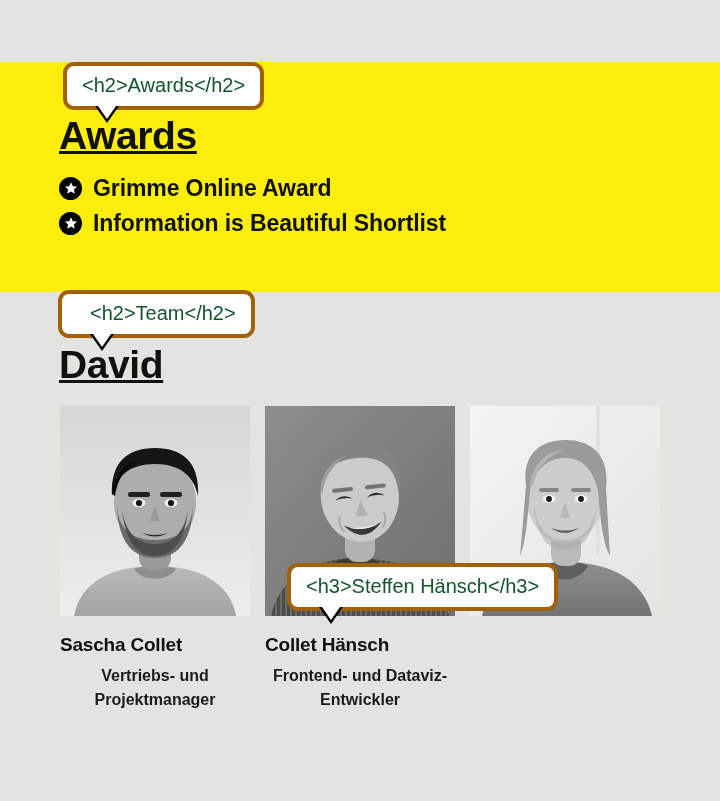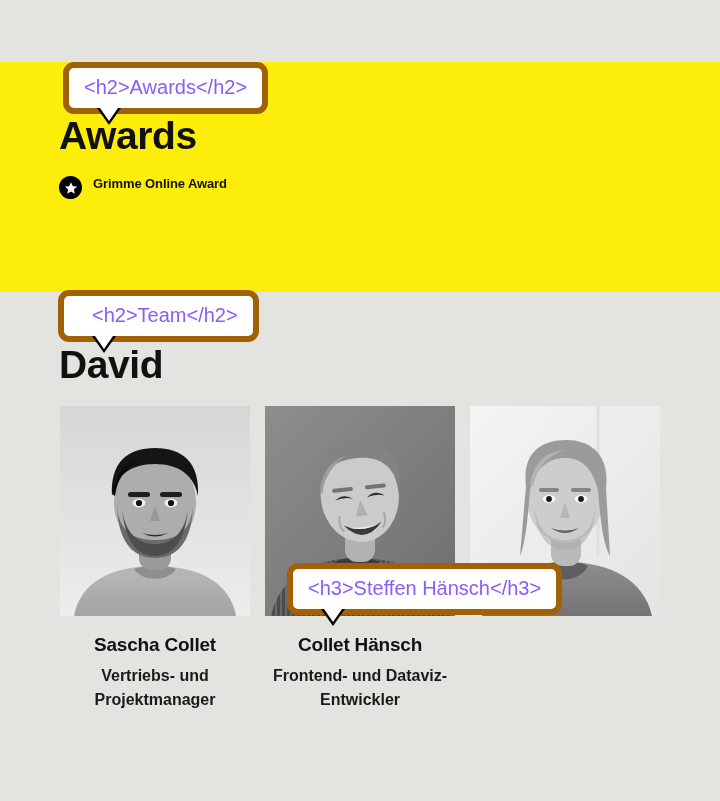--- a/index.html
+++ b/index.html
@@ -13,27 +13,27 @@
     font-family: "Liberation Sans", sans-serif;
     color: #111111;
     overflow: hidden;
     position: relative;
   }
 
   
   .bubble {
     position: absolute;
     background: #ffffff;
-    border: 6px solid #a16207;
+    border: 4px solid #a16207;
     border-radius: 11px;
     padding: 7px 15px 8px 15px;
     font-size: 20px;
     line-height: 1.25;
     white-space: nowrap;
-    color: #8b5cf6;
+    color: #14532d;
     z-index: 40;
     font-weight: 400;
   }
   .bubble .tail-outer,
   .bubble .tail-inner {
     position: absolute;
     width: 0; height: 0;
     left: 28px;
   }
   .bubble .tail-outer {
@@ -59,37 +59,38 @@
     z-index: 5;
   }
 
   .section-title {
     font-size: 39px;
     font-weight: 700;
     letter-spacing: -0.4px;
     line-height: 1;
     margin: 0;
     color: #111111;
+    text-decoration: underline;
   }
 
   #awards-title { position: absolute; left: 59px; top: 116px; z-index: 20; }
 
   .awards-list {
     position: absolute;
     left: 59px; top: 176px;
     margin: 0; padding: 0;
     list-style: none;
     z-index: 20;
   }
   .awards-list li {
     display: flex;
-    align-items: flex-start;
+    align-items: center;
     height: 24px;
     margin-bottom: 11px;
-    font-size: 13px;
+    font-size: 23px;
     font-weight: 700;
     letter-spacing: -0.1px;
     color: #111111;
   }
   .star-badge {
     flex: 0 0 auto;
     width: 23px; height: 23px;
     border-radius: 50%;
     background: #000000;
     margin-right: 11px;
@@ -114,21 +115,21 @@
   .photo {
     width: 190px; height: 210px;
     overflow: hidden;
     position: relative;
     filter: grayscale(100%);
   }
   .photo svg { display: block; width: 190px; height: 210px; }
 
   .member-name {
     margin: 18px 0 0 0;
-    text-align: center;
+    text-align: left;
     font-size: 19px;
     font-weight: 700;
     letter-spacing: -0.2px;
     color: #111111;
   }
   .member-role {
     margin: 8px 0 0 0;
     text-align: center;
     font-size: 16px;
     font-weight: 700;
@@ -156,20 +157,28 @@
 
 <ul class="awards-list">
   <li>
     <span class="star-badge">
       <svg viewBox="0 0 24 24" width="14" height="14" aria-hidden="true">
         <polygon points="12,2 15.1,8.8 22.4,9.6 17,14.6 18.5,21.9 12,18.2 5.5,21.9 7,14.6 1.6,9.6 8.9,8.8" fill="#ffffff"></polygon>
       </svg>
     </span>
     <span>Grimme Online Award</span>
   </li>
+  <li>
+    <span class="star-badge">
+      <svg viewBox="0 0 24 24" width="14" height="14" aria-hidden="true">
+        <polygon points="12,2 15.1,8.8 22.4,9.6 17,14.6 18.5,21.9 12,18.2 5.5,21.9 7,14.6 1.6,9.6 8.9,8.8" fill="#ffffff"></polygon>
+      </svg>
+    </span>
+    <span>Information is Beautiful Shortlist</span>
+  </li>
 </ul>
 
 <div class="bubble" id="bubble-team">
   <span>&lt;h2&gt;Team&lt;/h2&gt;</span>
   <span class="tail-outer"></span>
   <span class="tail-inner"></span>
 </div>
 
 <h2 class="section-title" id="team-title">David</h2>
 

